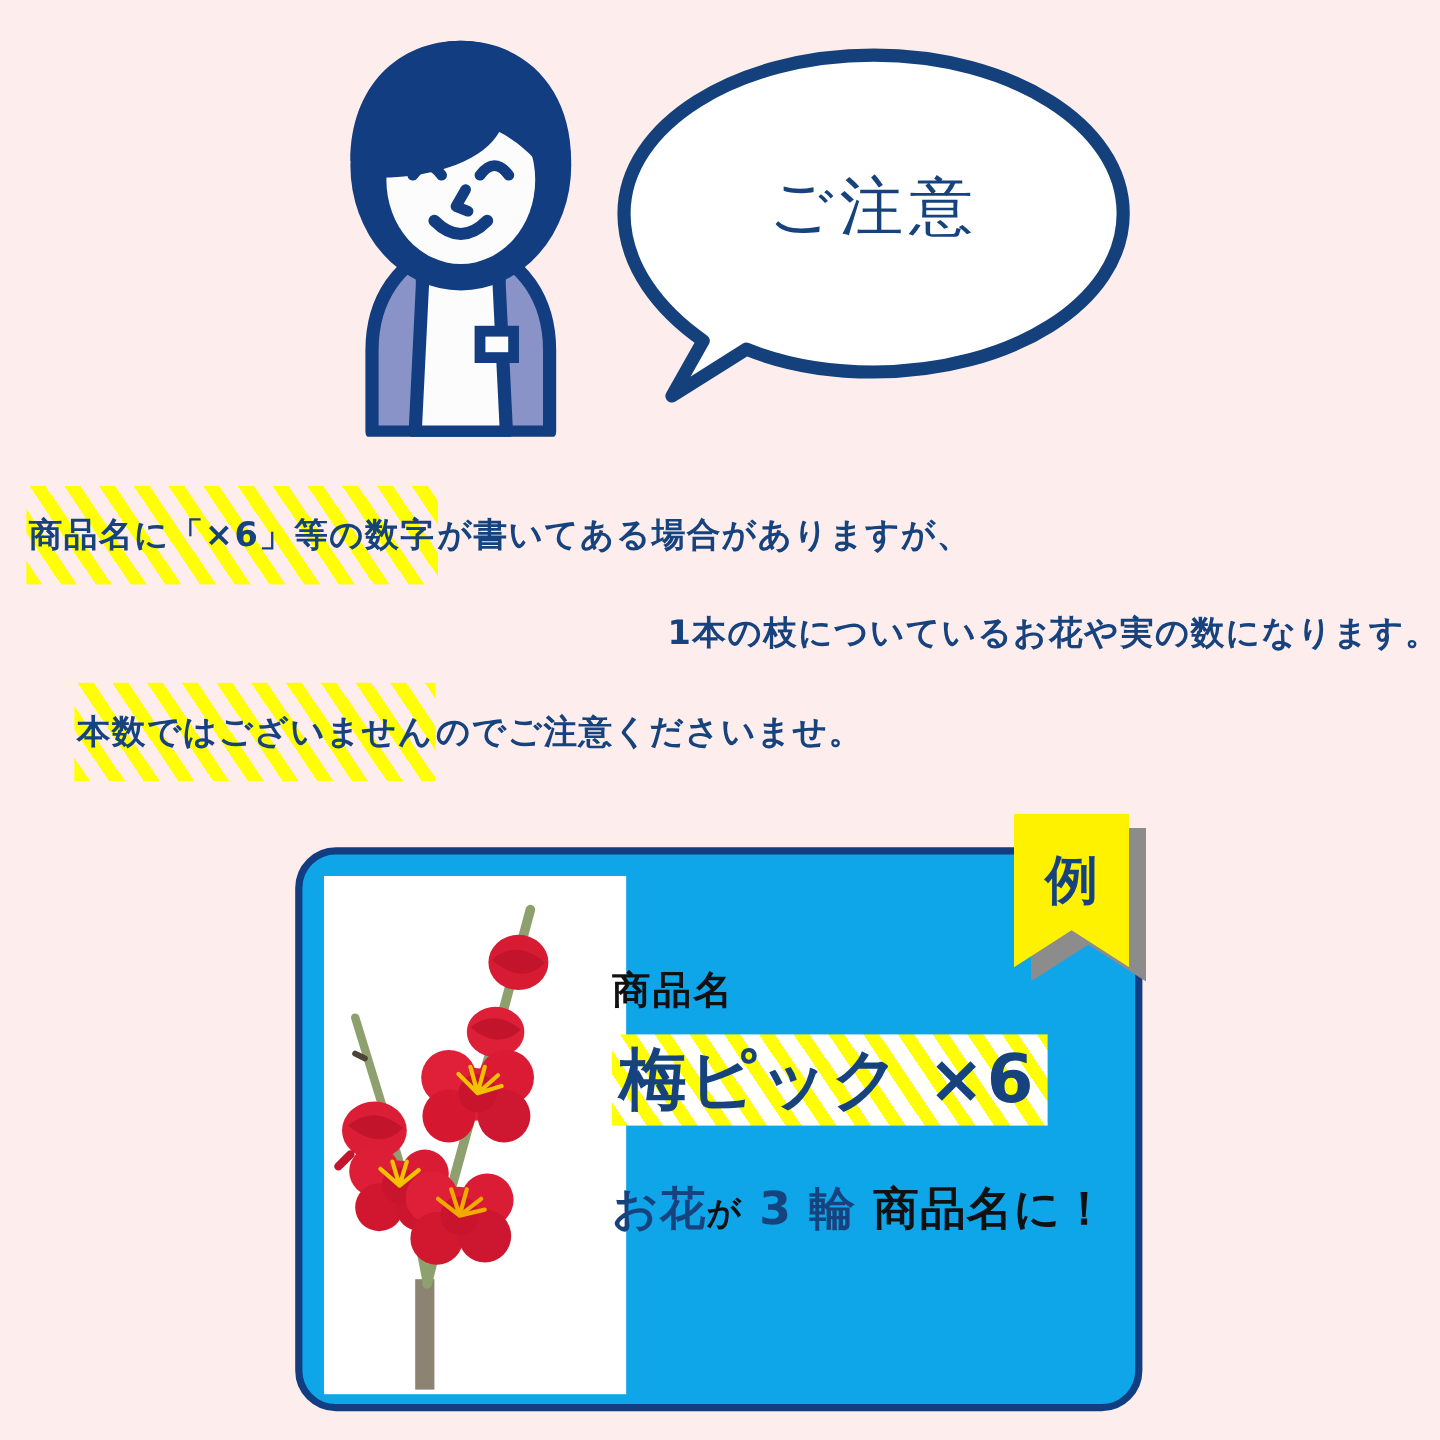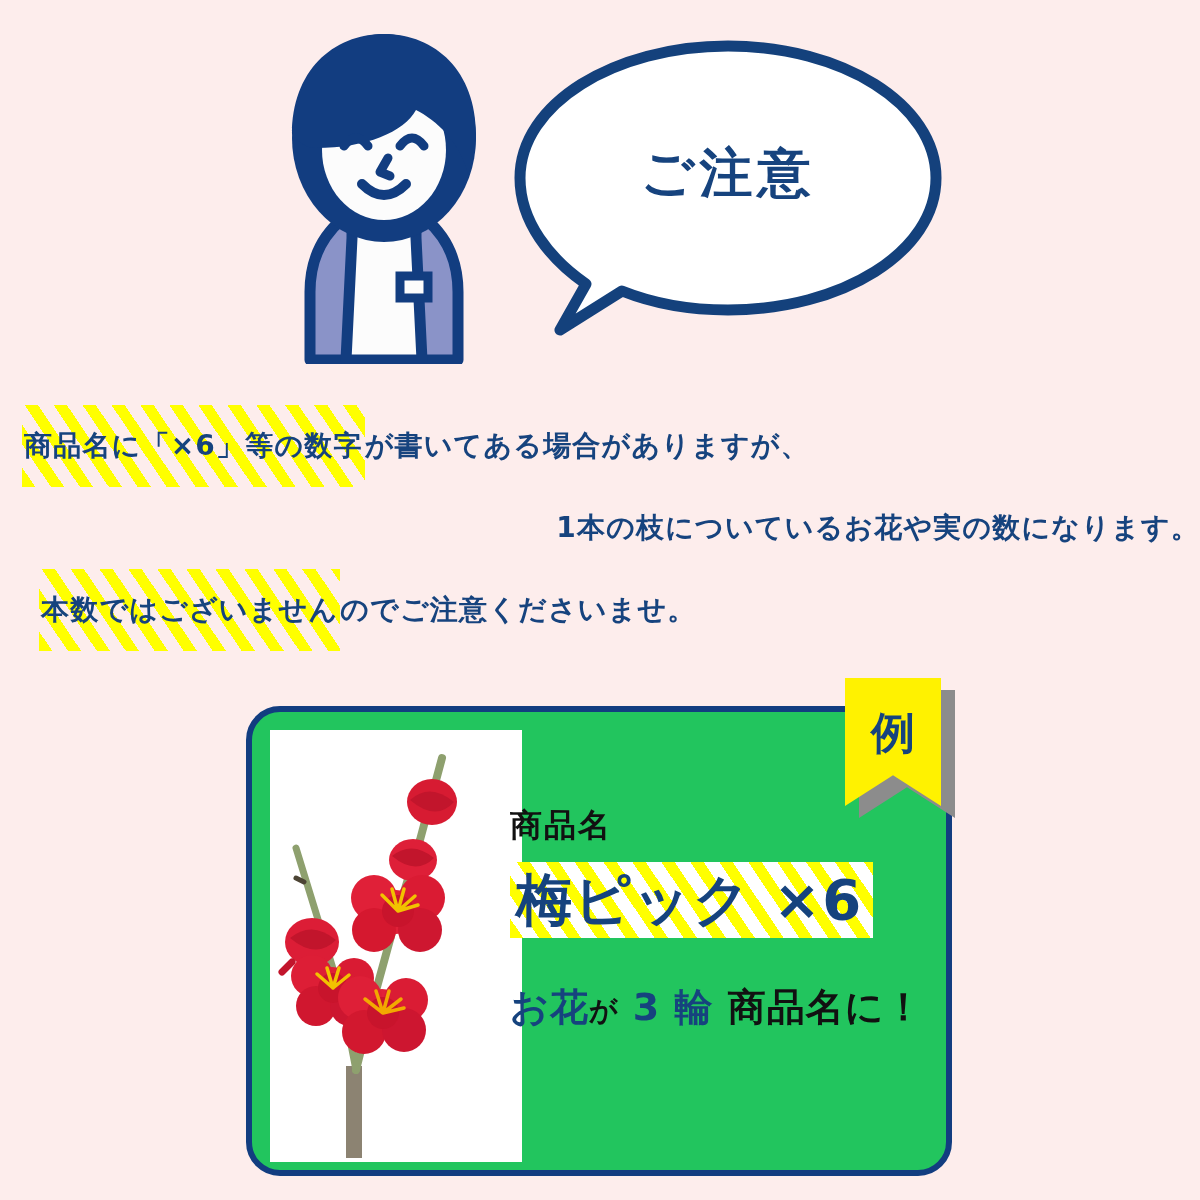--- a/index.html
+++ b/index.html
@@ -53,21 +53,21 @@
     left: 512px;
     top: 38px;
     width: 432px;
     height: 270px;
     display: flex;
     align-items: center;
     justify-content: center;
     gap: 6px;
     color: #16437E;
     font-size: 53px;
-    font-weight: 700;
+    font-weight: 400;
     letter-spacing: 5px;
     line-height: 1.18;
     pointer-events: none;
   }
 
   
   .message {
     position: absolute;
     left: 0;
     top: 405px;
@@ -100,30 +100,30 @@
   }
   .hl.on-white {
     background-image: repeating-linear-gradient(
         56deg,
         #FFFF00 0px, #FFFF00 11px,
         #FFFFFF 11px, #FFFFFF 24px);
   }
 
   .msg-line.l1 { text-align: left; padding-left: 22px; }
   .msg-line.l2 { text-align: right; }
-  .msg-line.l3 { text-align: left; padding-left: 39px; }
+  .msg-line.l3 { text-align: left; padding-left: 62px; }
 
   
   .card {
     position: absolute;
     left: 246px;
     top: 706px;
     width: 706px;
     height: 470px;
-    background: #22c55e;
+    background: #0ea5e9;
     border: 6px solid #123D80;
     border-radius: 34px;
   }
 
   .flower-photo {
     position: absolute;
     left: 18px;
     top: 18px;
     width: 252px;
     height: 432px;

